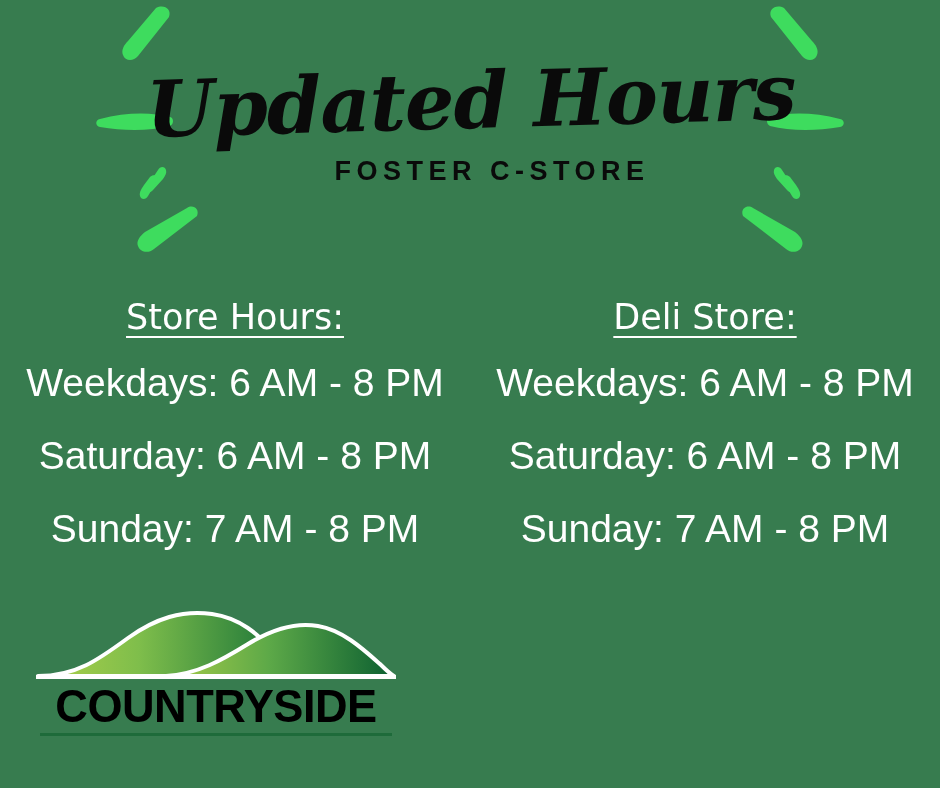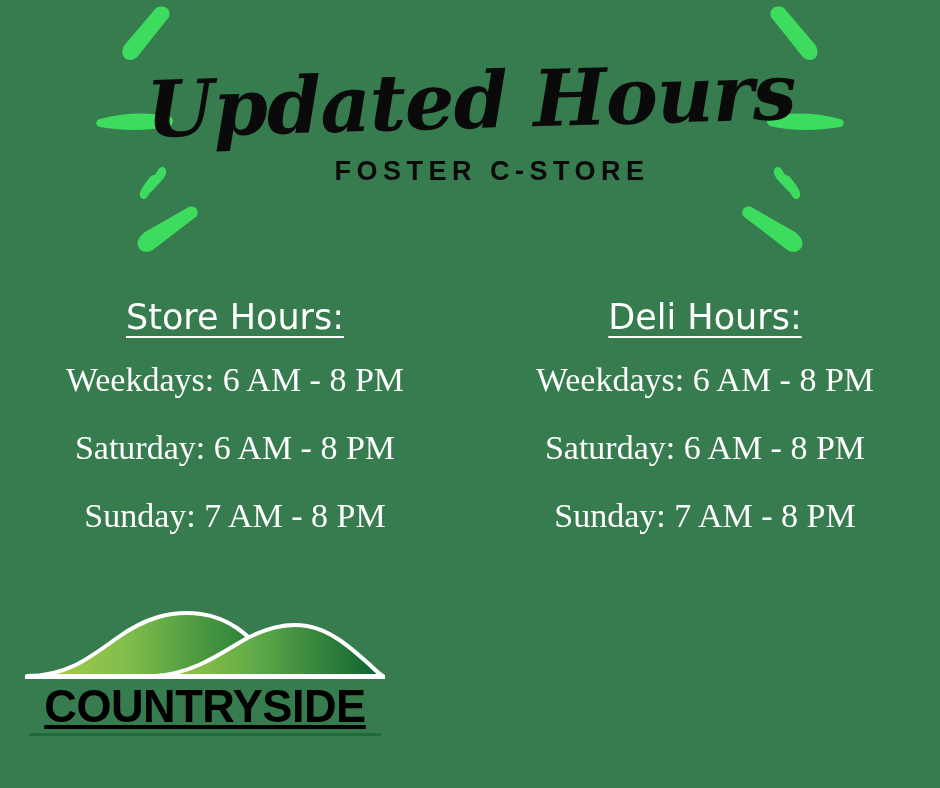--- a/index.html
+++ b/index.html
@@ -81,35 +81,34 @@
     font-family: "DejaVu Sans", sans-serif;
     font-weight: 400;
     font-size: 35px;
     line-height: 1;
     text-decoration: underline;
     text-underline-offset: 7px;
     text-decoration-thickness: 2px;
     margin: 0 0 28px 0;
   }
   .hours-line {
-    font-family: Liberation Serif, serif;
+    font-family: Liberation Sans, sans-serif;
     font-weight: 400;
-    font-size: 34px;
+    font-size: 39px;
     line-height: 1;
     margin: 0 0 34px 0;
     white-space: nowrap;
   }
 
   
   .logo {
     position: absolute;
-    left: 25px;
+    left: 36px;
     top: 604px;
     width: 360px;
-    text-decoration: underline;
   }
   .logo-hills {
     display: block;
     width: 360px;
     height: 78px;
   }
   .logo-name {
     font-family: "Liberation Sans", sans-serif;
     font-weight: 700;
     font-size: 47px;
@@ -193,21 +192,21 @@
   <div class="hours-wrap">
 
     <div class="hours-col">
       <div class="hours-heading">Store Hours:</div>
       <div class="hours-line">Weekdays: 6 AM - 8 PM</div>
       <div class="hours-line">Saturday: 6 AM - 8 PM</div>
       <div class="hours-line">Sunday: 7 AM - 8 PM</div>
     </div>
 
     <div class="hours-col">
-      <div class="hours-heading">Deli Hours:</div>
+      <div class="hours-heading">Deli Store:</div>
       <div class="hours-line">Weekdays: 6 AM - 8 PM</div>
       <div class="hours-line">Saturday: 6 AM - 8 PM</div>
       <div class="hours-line">Sunday: 7 AM - 8 PM</div>
     </div>
 
   </div>
 
   <div class="logo">
     <svg class="logo-hills" viewBox="0 0 360 78" xmlns="http://www.w3.org/2000/svg" aria-hidden="true">
       <defs>

